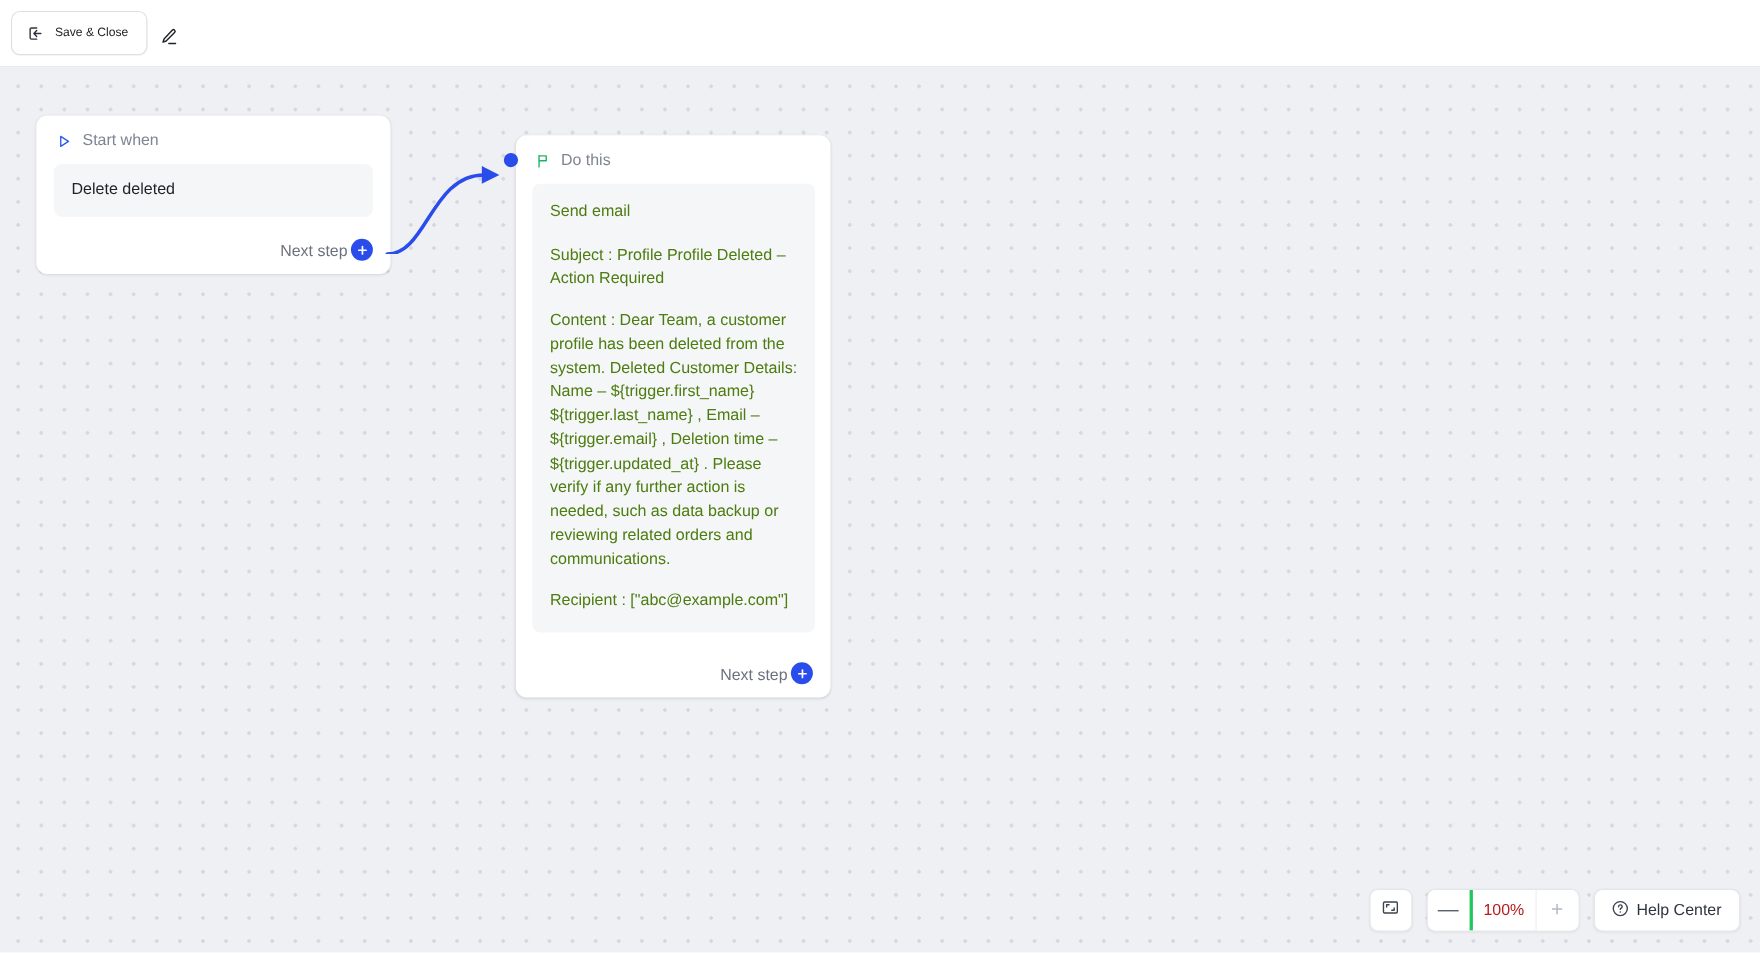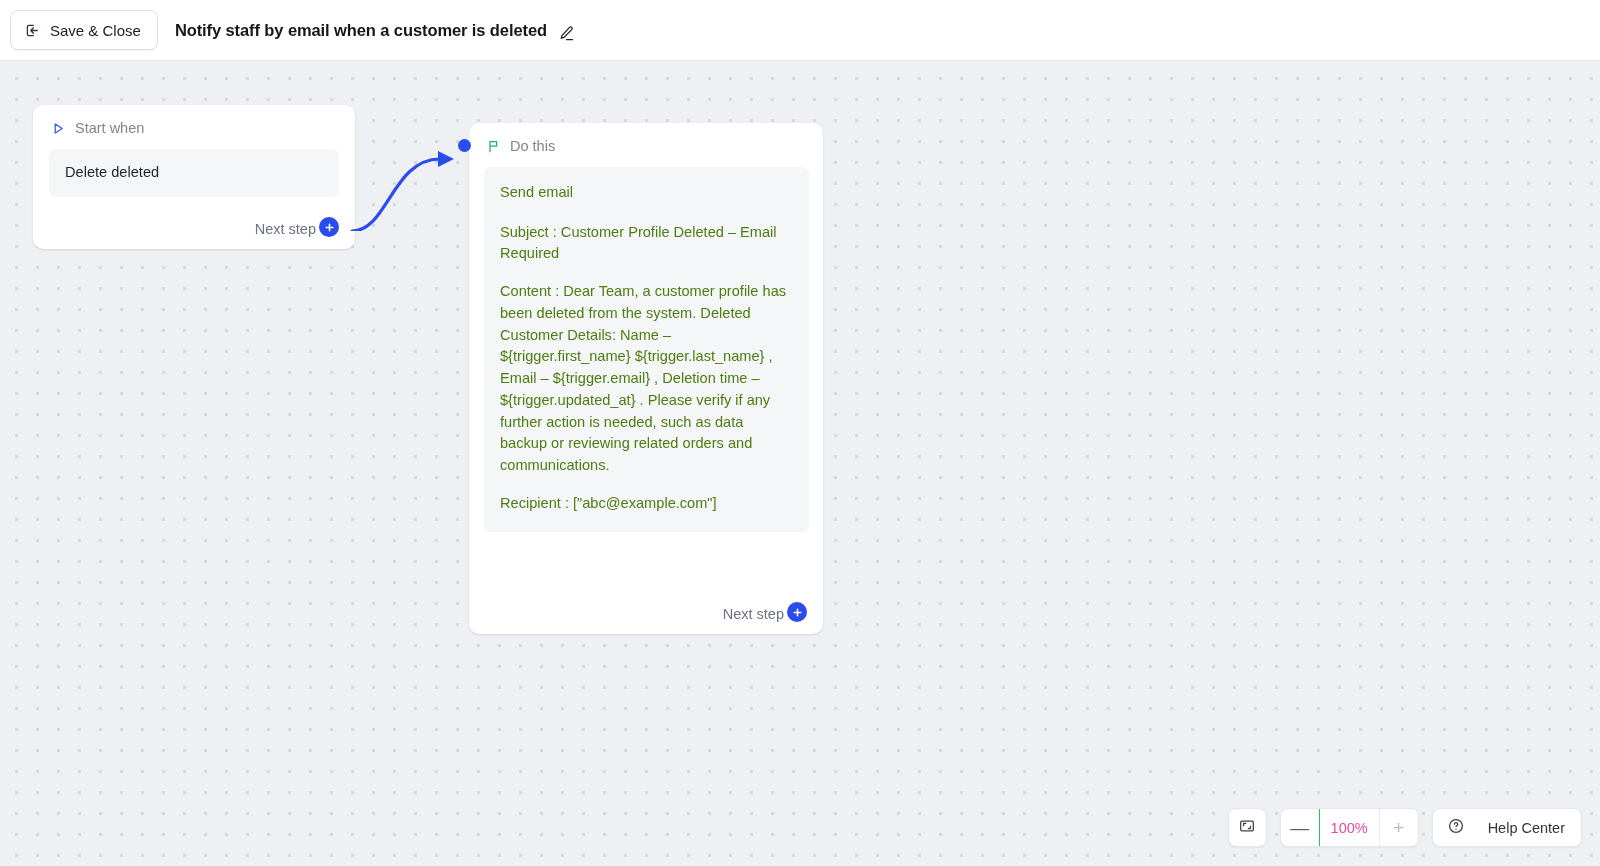--- a/index.html
+++ b/index.html
@@ -24,21 +24,21 @@
   }
 
   #save-close-btn {
     margin-left: 10px;
     height: 40px;
     padding: 0 16px 0 13px;
     display: inline-flex; align-items: center; gap: 9px;
     background: #ffffff;
     border: 1px solid #dcdfe6;
     border-radius: 8px;
-    font-size: 15px;
+    font-size: 11px;
     color: #202223;
     cursor: pointer;
     box-shadow: 0 1px 0 rgba(0,0,0,0.04);
   }
   #save-close-btn .ico { display: block; width: 17px; height: 17px; }
 
   #wf-title {
     margin-left: 17px;
     font-size: 16.5px;
     font-weight: bold;
@@ -127,21 +127,21 @@
   }
   .next-step-row .ns-label { font-size: 14.5px; color: #6d727f; }
   .plus-btn {
     width: 20px; height: 20px; border-radius: 50%;
     background: #2a4ceb;
     display: inline-flex; align-items: center; justify-content: center;
     flex: none;
   }
 
   
-  #card-do { left: 469px; top: 62px; width: 354px; height: 511px; padding: 15px 14px 0 15px; }
+  #card-do { left: 469px; top: 62px; width: 286px; height: 511px; padding: 15px 14px 0 15px; }
   #do-panel { margin-top: 13px; padding: 15px 16px 17px 16px; }
   #do-panel p { margin: 0 0 16px 0; font-size: 14.6px; color: #4d7c0f; line-height: 1.49; }
   #do-panel p:last-child { margin-bottom: 0; }
   #do-panel .title-line { margin-bottom: 18px; }
 
   
   #node-dot {
     position: absolute;
     left: 458px; top: 78px;
     width: 13px; height: 13px; border-radius: 50%;
@@ -168,46 +168,45 @@
   #fit-btn { width: 39px; justify-content: center; cursor: pointer; }
   #zoom-group { overflow: hidden; }
   #zoom-group > * { height: 100%; display: flex; align-items: center; justify-content: center; }
   #zoom-out, #zoom-in {
     width: 38px; cursor: pointer; color: #5a6070; font-size: 19px;
     background: #ffffff; border: none; font-family: "Liberation Sans", sans-serif;
   }
   #zoom-in { color: #b5bac6; }
   #zoom-level {
     min-width: 61px; padding: 0 4px;
-    border-left: 1px solid #22c55e; border-right: 1px solid #e8eaef;
-    font-size: 14.5px; color: #ec4899; cursor: pointer;
+    border-left: 3px solid #22c55e; border-right: 1px solid #e8eaef;
+    font-size: 14.5px; color: #b91c1c; cursor: pointer;
   }
   #help-center {
-    padding: 0 16px 0 14px; gap: 23px; cursor: pointer;
+    padding: 0 16px 0 14px; gap: 6px; cursor: pointer;
     font-size: 14.5px; color: #2f3440;
   }
 </style>
 </head>
 <body>
 
 <div id="app">
 
   <div id="header">
 
     <button id="save-close-btn">
       <span class="ico">
         <svg width="17" height="17" viewBox="0 0 20 20" fill="none">
           <path d="M11 4H5.5A1.5 1.5 0 0 0 4 5.5v9A1.5 1.5 0 0 0 5.5 16H11" stroke="#2f3440" stroke-width="1.5" stroke-linecap="round" stroke-linejoin="round"></path>
           <path d="M15.5 10H8.2M11 6.8 8 10l3 3.2" stroke="#2f3440" stroke-width="1.5" stroke-linecap="round" stroke-linejoin="round"></path>
         </svg>
       </span>
       <span>Save &amp; Close</span>
     </button>
 
-    <div id="wf-title">Notify staff by email when a customer is deleted</div>
 
     <span id="edit-pencil">
       <svg width="19" height="19" viewBox="0 0 20 20" fill="none">
         <path d="M13.2 3.6a1.6 1.6 0 0 1 2.3 2.3L7.4 14 4.4 15l1-3 7.8-8.4Z" stroke="#1f2327" stroke-width="1.35" stroke-linejoin="round"></path>
         <path d="M10 16.4h6.4" stroke="#1f2327" stroke-width="1.35" stroke-linecap="round"></path>
       </svg>
     </span>
 
   </div>
 
@@ -247,21 +246,21 @@
           <svg width="15" height="15" viewBox="0 0 16 16" fill="none">
             <path d="M4.3 2.6v11" stroke="#1fb36a" stroke-width="1.35" stroke-linecap="round"></path>
             <path d="M4.3 2.9h7v4.7h-7" stroke="#1fb36a" stroke-width="1.35" stroke-linejoin="round"></path>
           </svg>
         </span>
         <span>Do this</span>
       </div>
 
       <div id="do-panel" class="inner-panel">
         <p class="title-line">Send email</p>
-        <p>Subject : Customer Profile Deleted – Email Required</p>
+        <p>Subject : Profile Profile Deleted – Action Required</p>
         <p>Content : Dear Team, a customer profile has been deleted from the system. Deleted Customer Details: Name – ${trigger.first_name} ${trigger.last_name} , Email – ${trigger.email} , Deletion time – ${trigger.updated_at} . Please verify if any further action is needed, such as data backup or reviewing related orders and communications.</p>
         <p>Recipient : ["abc@example.com"]</p>
       </div>
 
       <div class="next-step-row">
         <span class="ns-label">Next step</span>
         <span class="plus-btn">
           <svg width="11" height="11" viewBox="0 0 12 12" fill="none">
             <path d="M6 2.4v7.2M2.4 6h7.2" stroke="#ffffff" stroke-width="1.7" stroke-linecap="round"></path>
           </svg>

